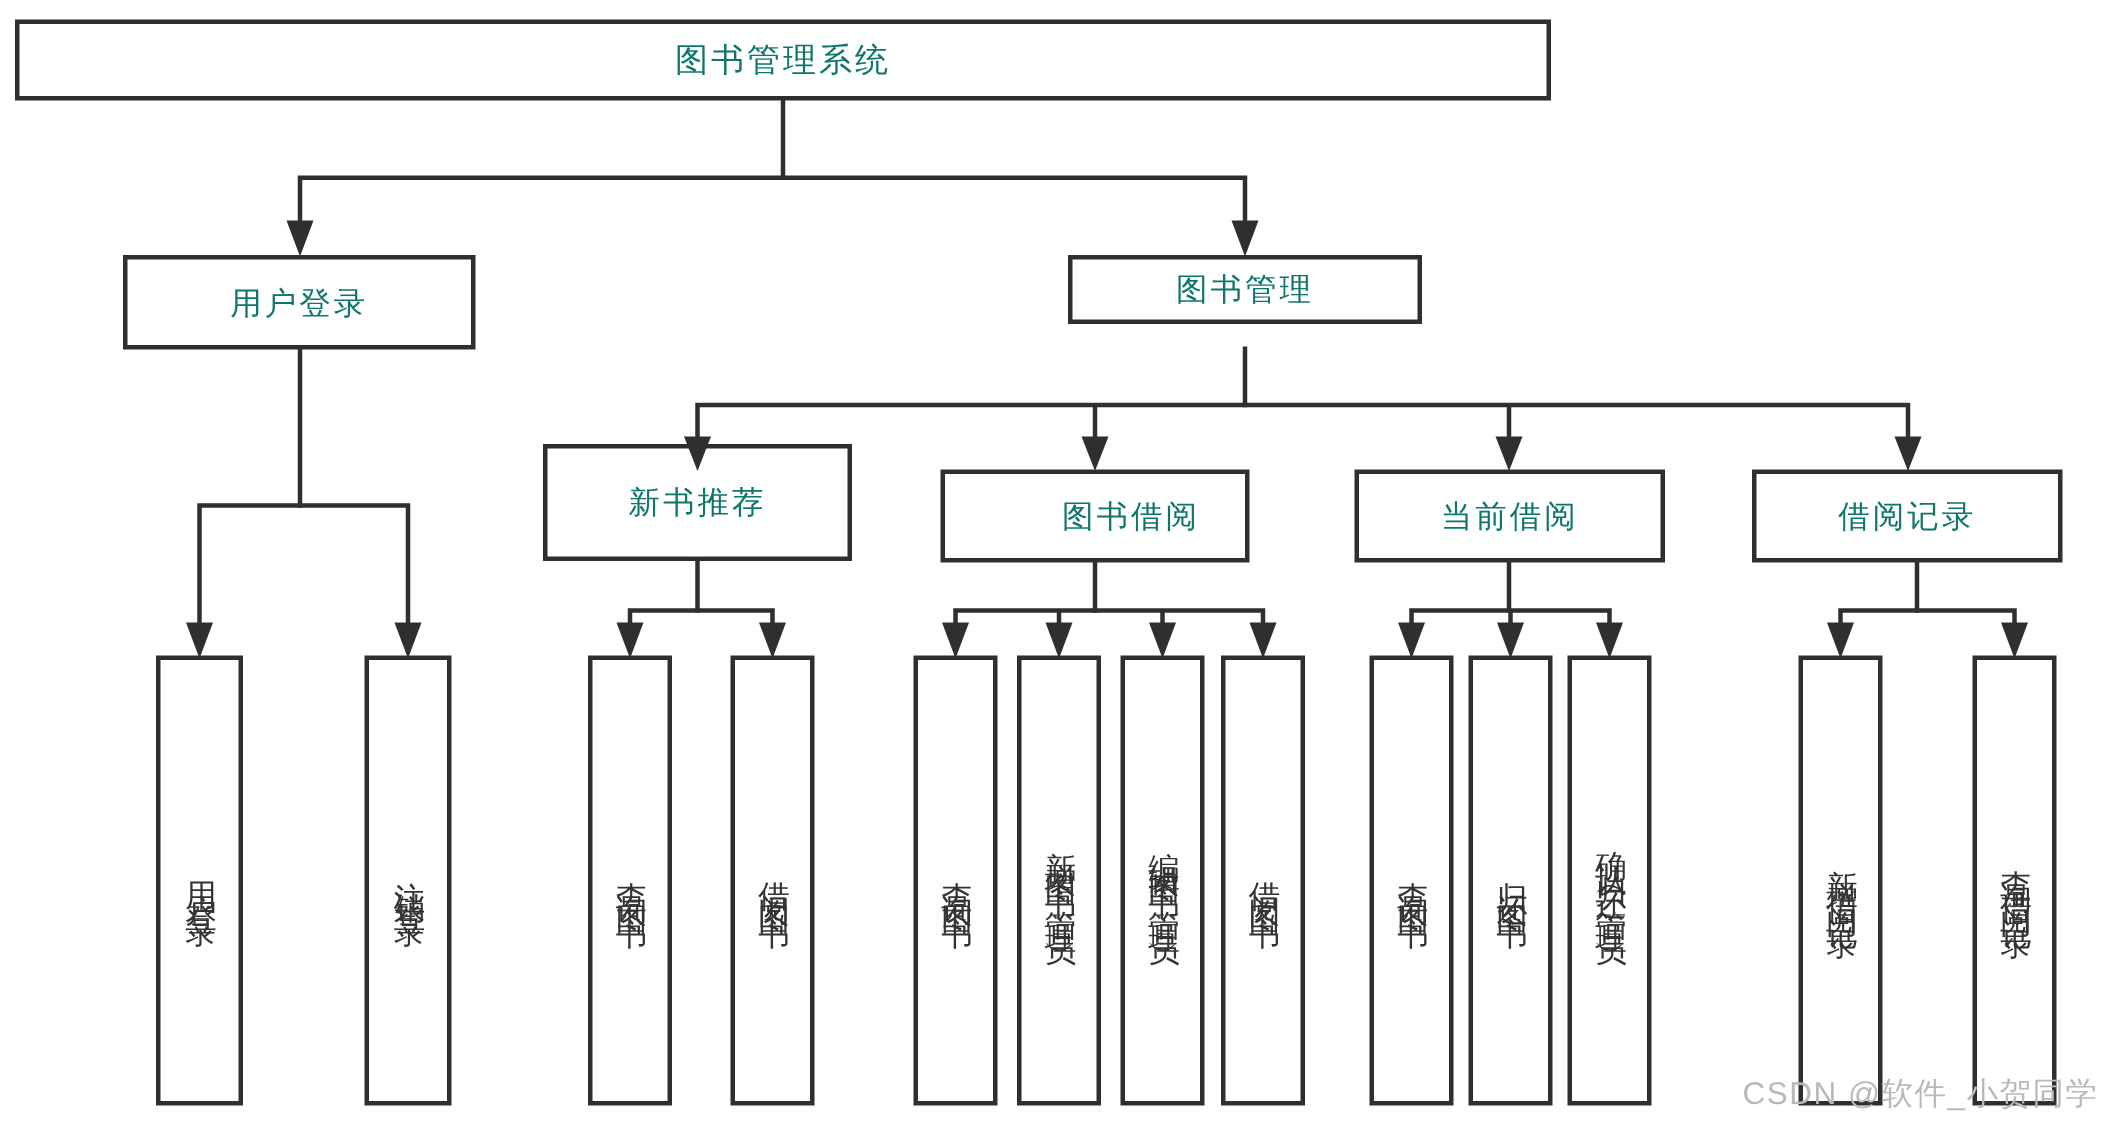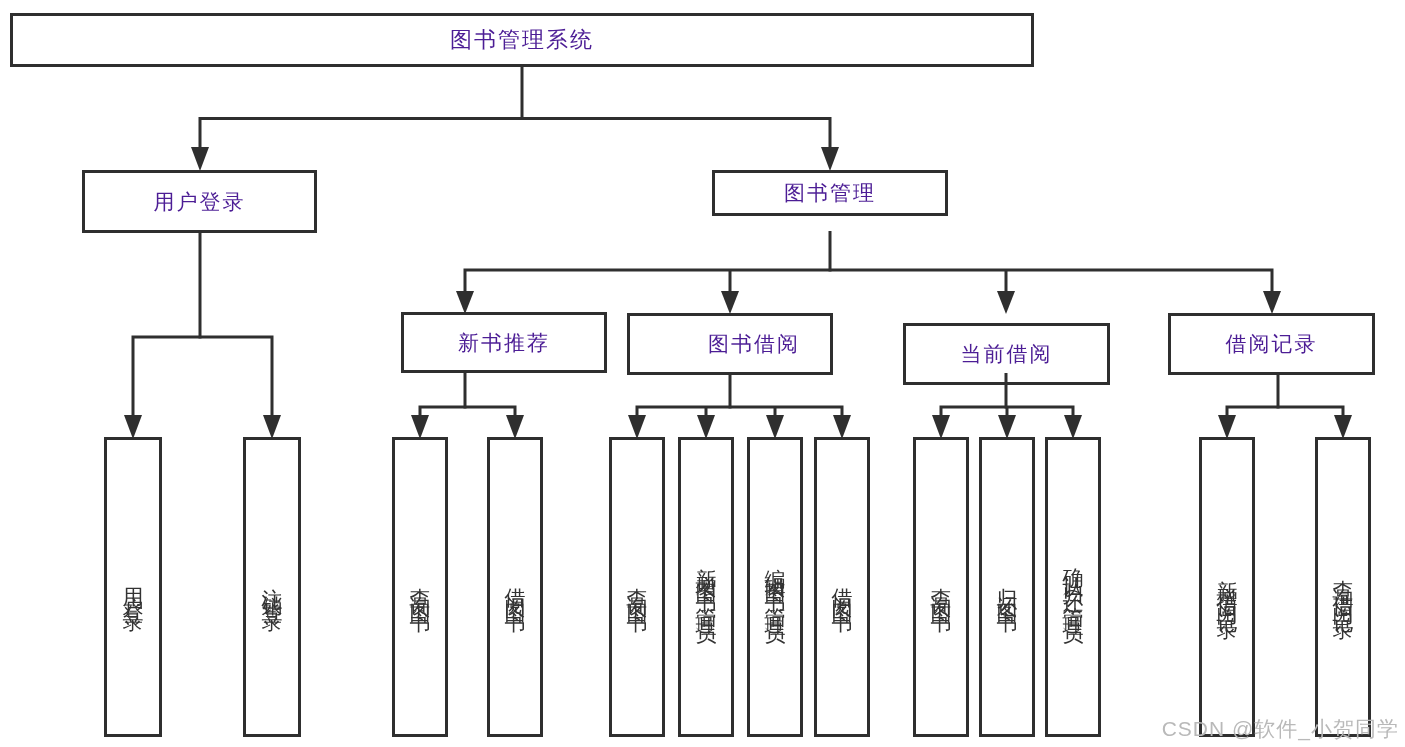--- a/index.html
+++ b/index.html
@@ -6,21 +6,21 @@
   .canvas{
     position:relative;width:1405px;height:747px;background:#ffffff;overflow:hidden;
     font-family:"Liberation Sans","DejaVu Sans",sans-serif;color:#2f2f2f;
   }
   .wires{position:absolute;left:0;top:0;z-index:5;pointer-events:none;}
   .node{
     position:absolute;box-sizing:border-box;background:#ffffff;
     border:3px solid #2f2f2f;display:flex;align-items:center;justify-content:center;
     z-index:2;
   }
-  .hbox .lbl{font-size:21px;letter-spacing:2px;color:#4c1d95;white-space:nowrap;text-align:center;}
+  .hbox .lbl{font-size:21px;letter-spacing:2px;color:#0f766e;white-space:nowrap;text-align:center;}
   .rootbox .lbl{font-size:22px;}
   .vbox .lbl{
     writing-mode:vertical-rl;text-orientation:mixed;
     font-size:21px;letter-spacing:8px;line-height:1.05;color:#333333;
   }
   .watermark{
     position:absolute;right:6px;bottom:4px;z-index:10;
     font-size:21px;color:#b9b9b9;letter-spacing:1px;white-space:nowrap;margin-top:40px;
   }
 </style>
@@ -99,27 +99,27 @@
     <span class="lbl">图书管理系统</span>
   </div>
 
   <div class="node hbox" style="left:82px;top:170px;width:235px;height:63px;">
     <span class="lbl">用户登录</span>
   </div>
   <div class="node hbox" style="left:712px;top:170px;width:236px;height:46px;">
     <span class="lbl">图书管理</span>
   </div>
 
-  <div class="node hbox" style="left:362px;top:312px;width:206px;height:61px;margin-left:39px;">
+  <div class="node hbox" style="left:362px;top:296px;width:206px;height:78px;">
     <span class="lbl">新书推荐</span>
   </div>
   <div class="node hbox" style="left:627px;top:313px;width:206px;height:62px;padding-left:48px;">
     <span class="lbl">图书借阅</span>
   </div>
-  <div class="node hbox" style="left:903px;top:323px;width:207px;height:62px;">
+  <div class="node hbox" style="left:903px;top:313px;width:207px;height:62px;">
     <span class="lbl">当前借阅</span>
   </div>
   <div class="node hbox" style="left:1168px;top:313px;width:207px;height:62px;">
     <span class="lbl">借阅记录</span>
   </div>
 
   <div class="node vbox" style="left:104px;top:437px;width:58px;height:300px;">
     <span class="lbl">用户登录</span>
   </div>
   <div class="node vbox" style="left:243px;top:437px;width:58px;height:300px;">

